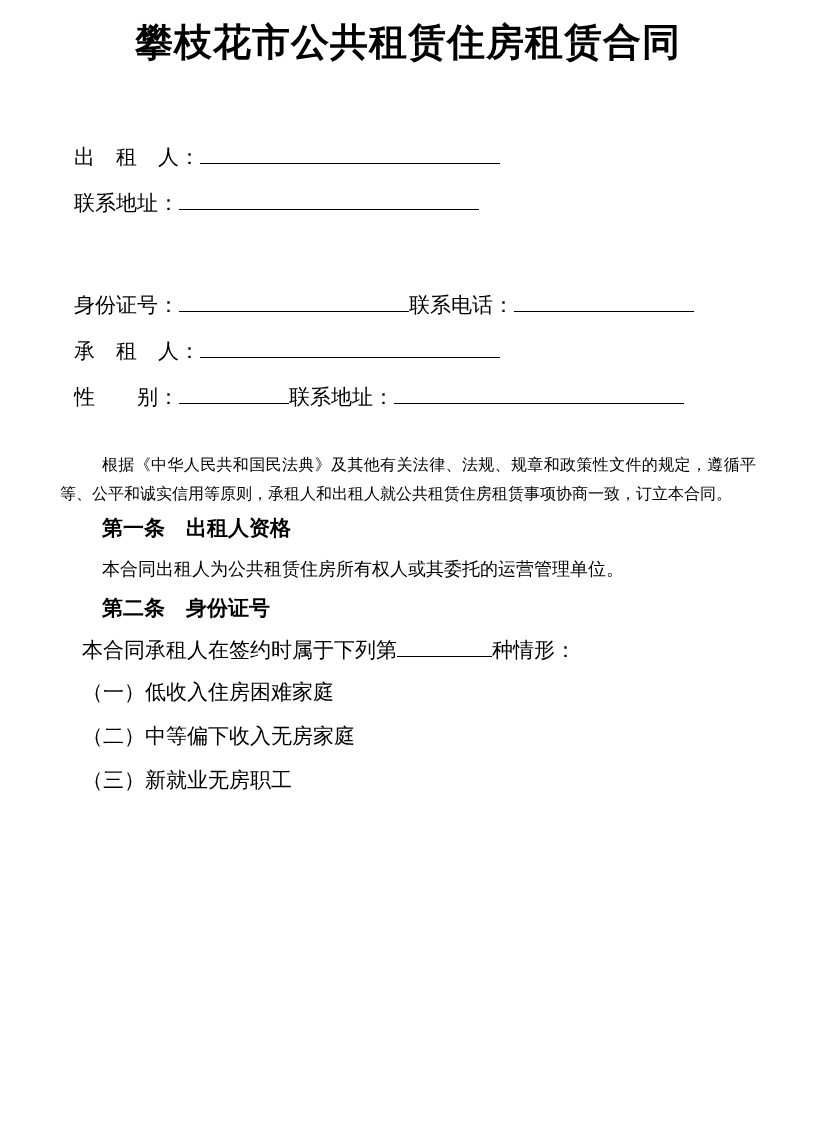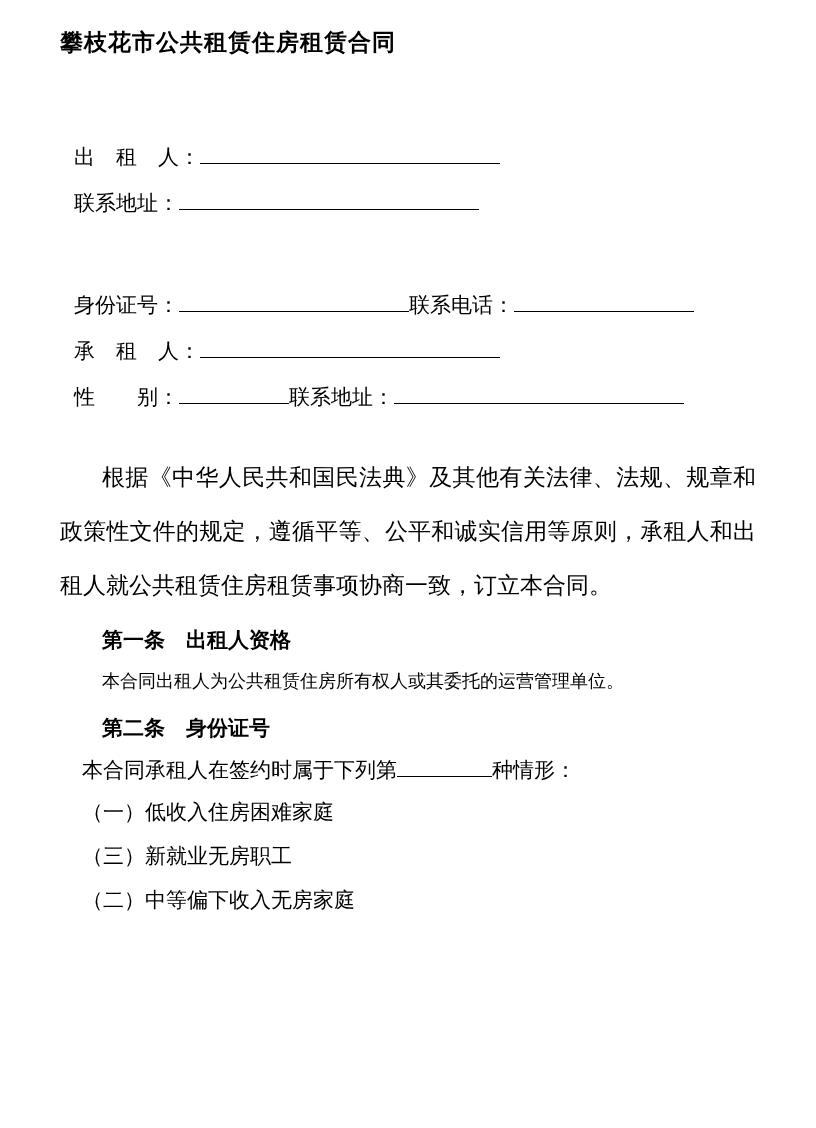--- a/index.html
+++ b/index.html
@@ -15,21 +15,22 @@
     overflow: hidden;
   }
   .page {
     position: relative;
     width: 816px;
     height: 1128px;
     box-sizing: border-box;
     padding: 0 60px;
   }
   .doc-title {
-    font-size: 23px;
+    text-align: center;
+    font-size: 38px;
     font-weight: bold;
     letter-spacing: 1px;
     margin: 22px 0 0 0;
     line-height: 40px;
     font-family: "DejaVu Serif", "Liberation Serif", serif;
   }
   .party-block {
     margin-top: 72px;
     padding-left: 14px;
   }
@@ -45,36 +46,35 @@
   .blank {
     display: inline-block;
     border-bottom: 1.5px solid #000;
     vertical-align: baseline;
     height: 22px;
   }
   .gap-block {
     height: 36px;
   }
   .body-text {
-    font-size: 23px;
-    line-height: 54px;
+    font-size: 16px;
+    line-height: 29px;
     text-align: justify;
     text-justify: inter-ideograph;
     margin-top: 30px;
     font-family: "DejaVu Serif", "Liberation Serif", serif;
   }
   .indent2 {
     text-indent: 42px;
   }
   .clause-head {
     font-size: 21px;
     font-weight: bold;
     line-height: 40px;
     text-indent: 42px;
-    margin-top: 8px;
     font-family: "DejaVu Serif", "Liberation Serif", serif;
   }
   .clause-body {
     font-size: 18px;
     line-height: 38px;
     text-indent: 42px;
     margin-top: 2px;
     text-align: justify;
     text-justify: inter-ideograph;
   }
@@ -127,16 +127,16 @@
   <div class="clause-head">第一条　出租人资格</div>
   <div class="clause-body">本合同出租人为公共租赁住房所有权人或其委托的运营管理单位。</div>
 
   <div class="clause-head">第二条　身份证号</div>
 
   <div class="sel-line">
     <span>本合同承租人在签约时属于下列第</span><span class="blank" style="width:95px"></span><span>种情形：</span>
   </div>
 
   <div class="option-line">（一）低收入住房困难家庭</div>
+  <div class="option-line">（二）中等偏下收入无房家庭</div>
   <div class="option-line">（三）新就业无房职工</div>
-  <div class="option-line">（二）中等偏下收入无房家庭</div>
 
 </div>
 
 </body></html>

